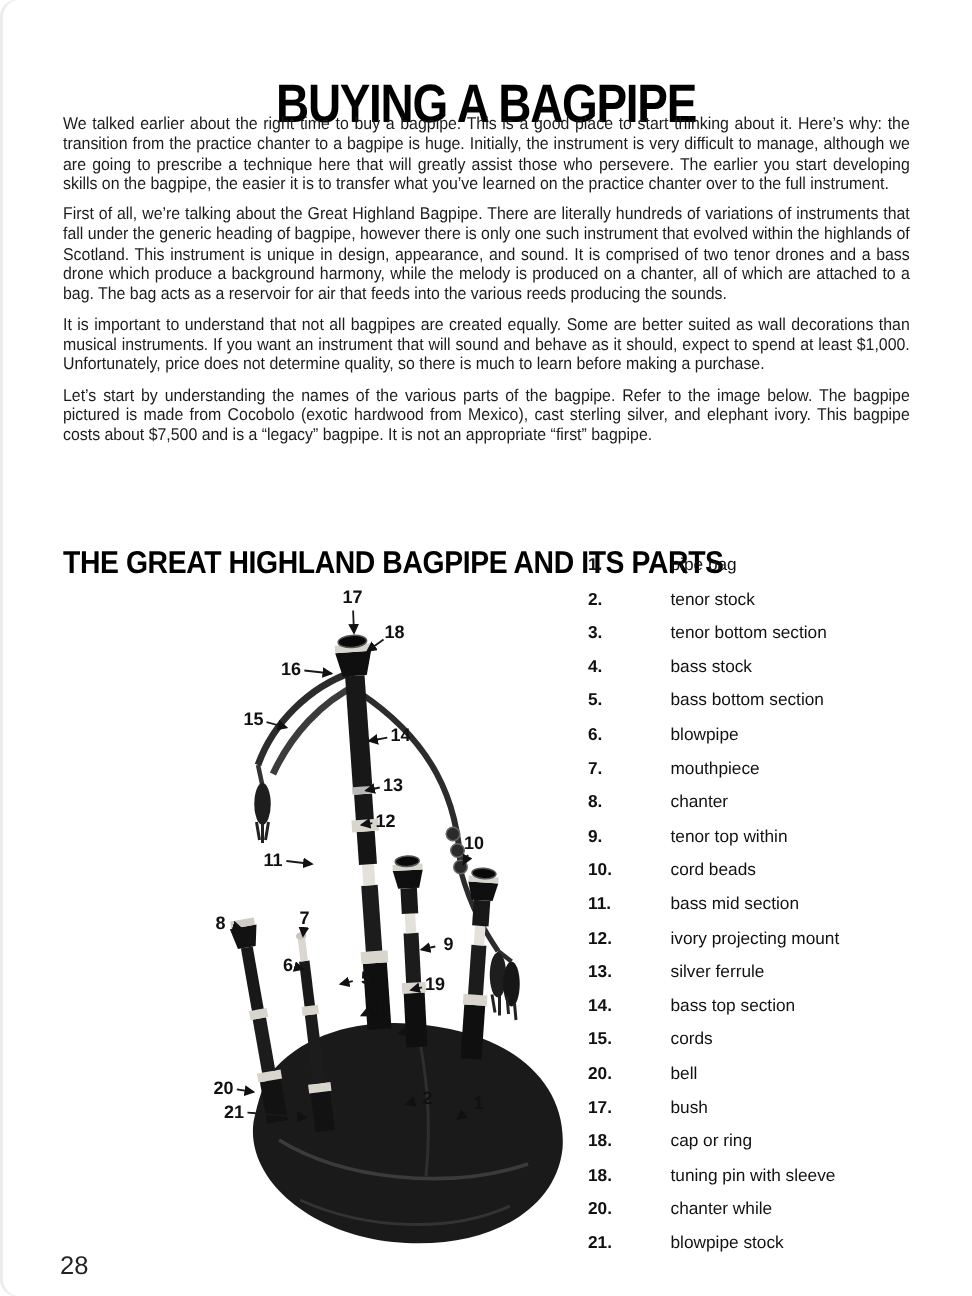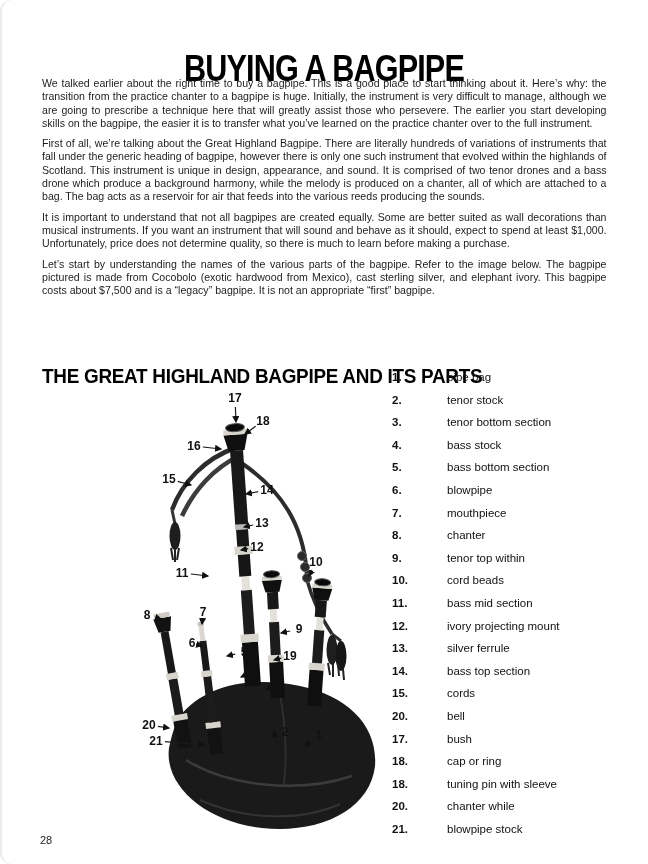--- a/index.html
+++ b/index.html
@@ -23,21 +23,21 @@
   .section-heading{
     position:absolute;top:347px;left:42px;
     font-size:21px;font-weight:bold;color:#000;letter-spacing:-0.3px;
     transform:scaleX(.9);transform-origin:0 0;white-space:nowrap;
   }
   .diagram{position:absolute;left:48px;top:384px;}
   .parts-list{position:absolute;left:392px;top:371px;width:240px;}
   .part-row{display:flex;height:22.6px;align-items:flex-start;font-size:11.5px;color:#111;}
   .part-num{width:26px;font-weight:bold;flex:none;}
   .part-label{flex:1;padding-left:29px;}
-  .page-number{position:absolute;left:40px;top:834px;font-size:11px;color:#222;}
+  .page-number{position:absolute;left:40px;top:834px;font-size:17px;color:#222;}
   .co-num{font-family:"Liberation Sans",sans-serif;font-size:12px;font-weight:bold;fill:#111;
     text-anchor:middle;dominant-baseline:central;}
   .co-line{stroke:#1a1a1a;stroke-width:1.2;}
 </style>
 </head>
 <body>
 
 <div class="page">
 
   <h1 class="title">BUYING A BAGPIPE</h1>

